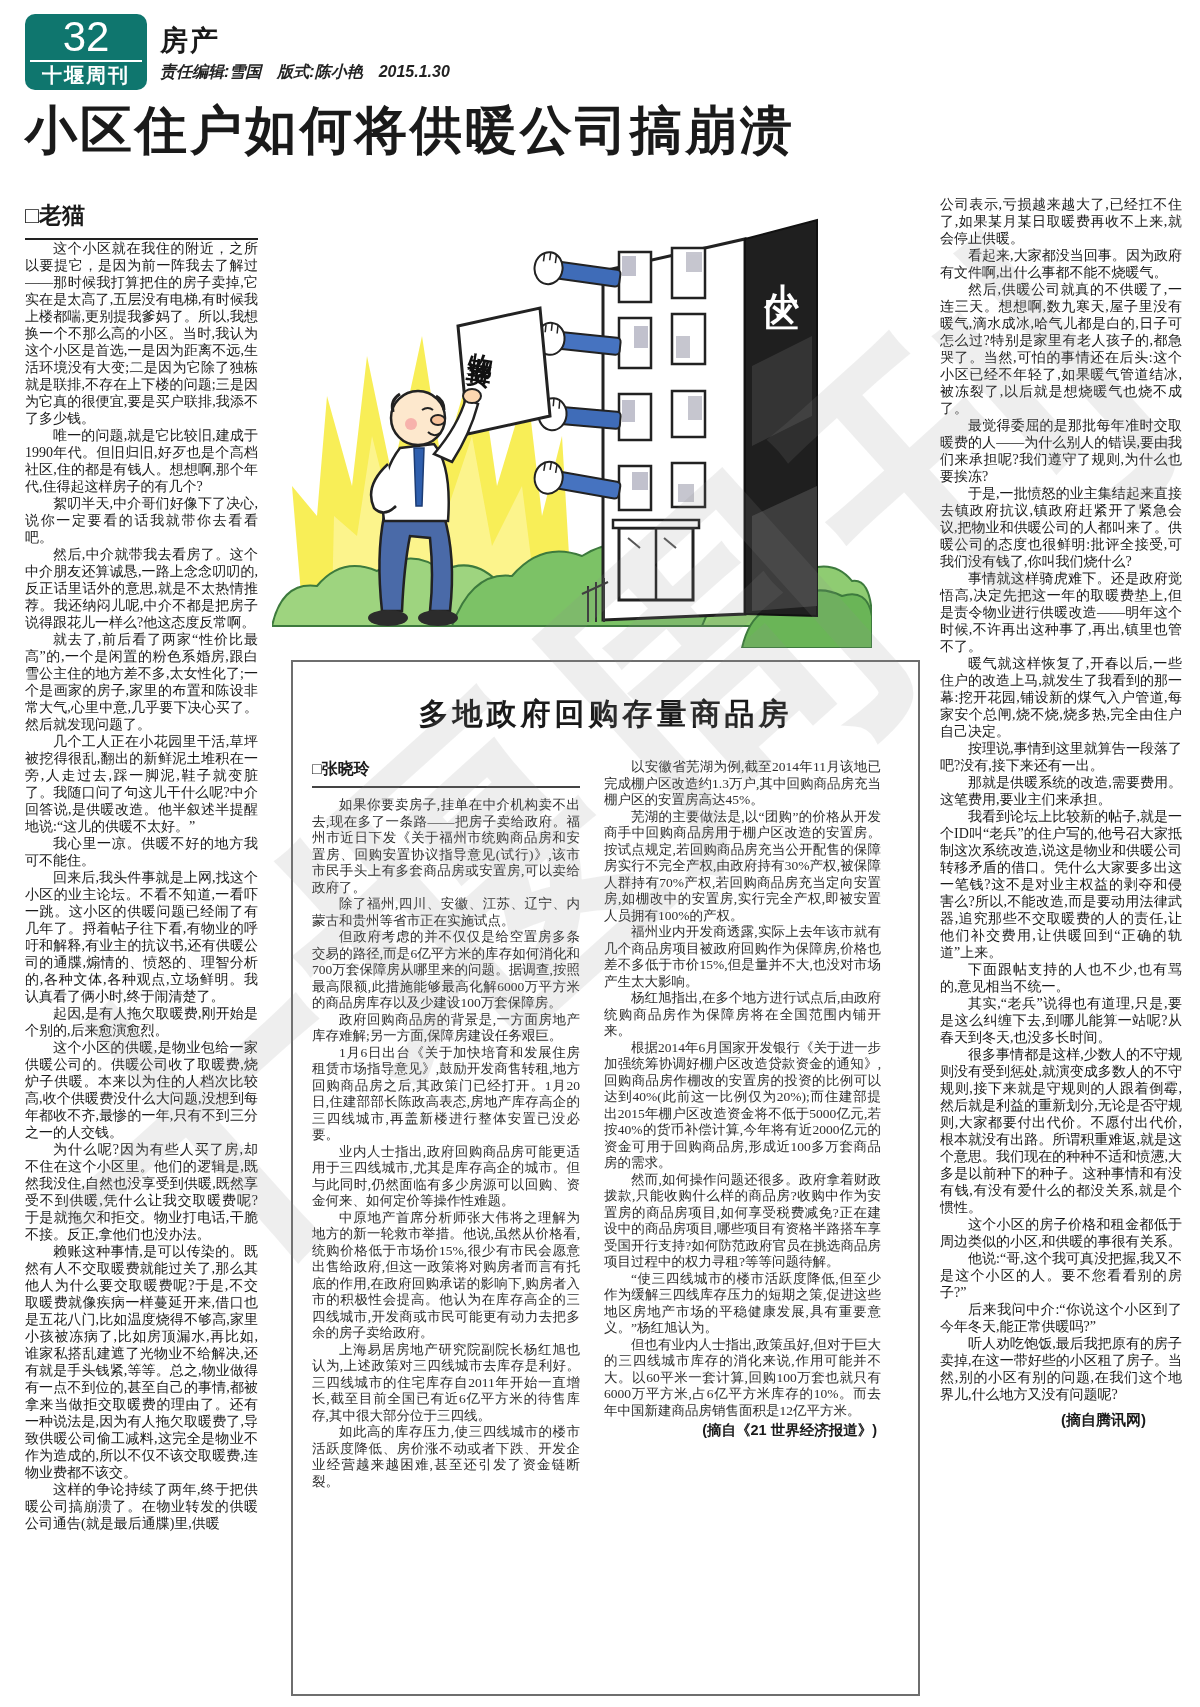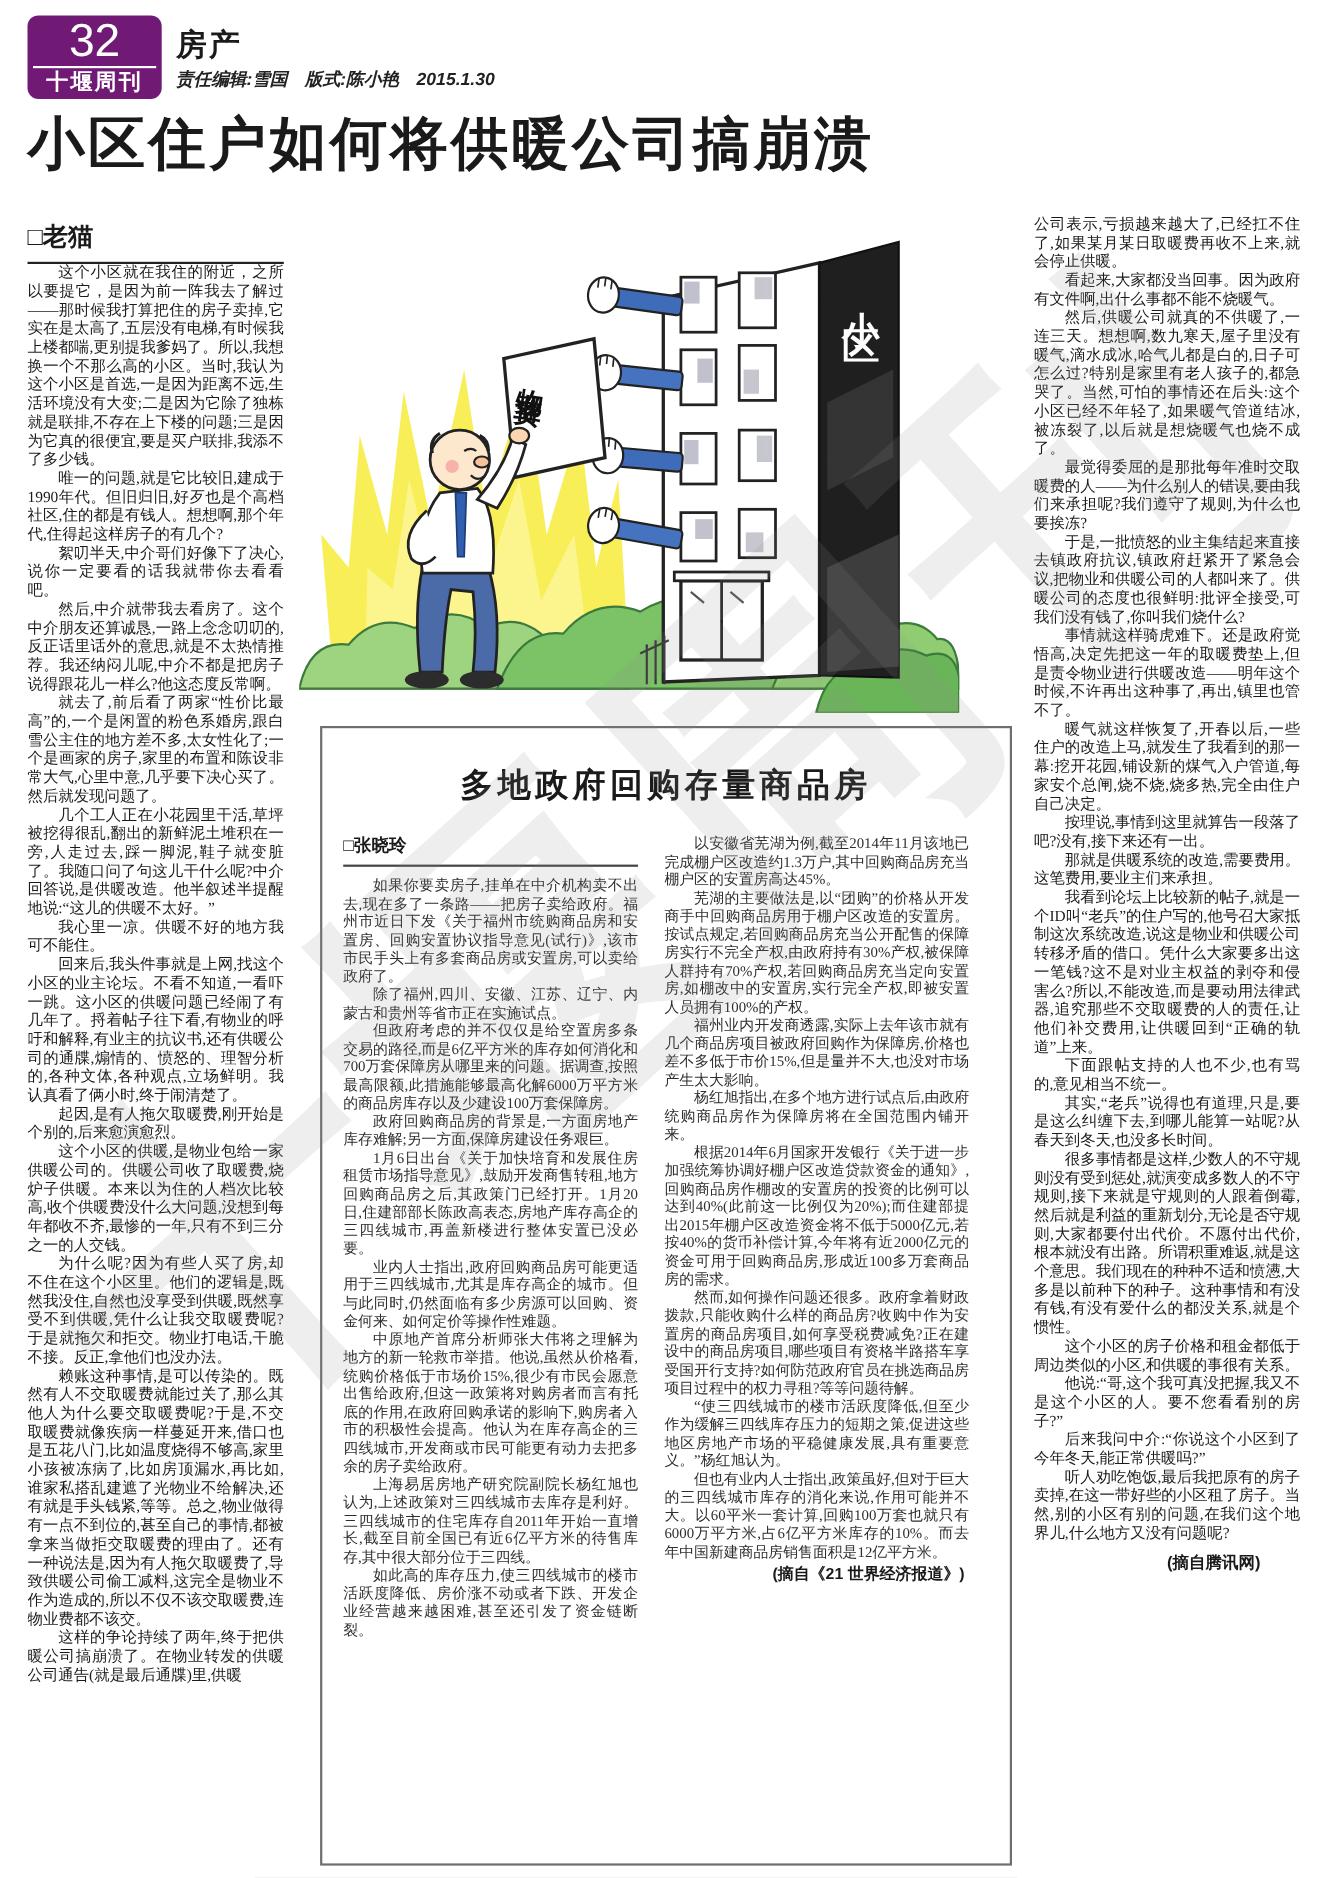--- a/index.html
+++ b/index.html
@@ -4,21 +4,21 @@
 <style>
   html,body{margin:0;padding:0;background:#e8e8e8;}
   #page{
     position:relative;width:1200px;height:1707px;margin:0 auto;
     background:#ffffff;overflow:hidden;
     font-family:"Liberation Serif", serif;color:#1a1a1a;
   }
   .abs{position:absolute;}
 
   
-  .badge{left:25px;top:14px;width:122px;height:76px;background:#701a75;border-radius:10px;
+  .badge{left:25px;top:14px;width:122px;height:76px;background:#0f766e;border-radius:10px;
          display:flex;flex-direction:column;justify-content:space-between;overflow:hidden;}
   .badge-num{color:#fff;font-family:"Liberation Sans",sans-serif;font-size:42px;line-height:46px;text-align:center;font-weight:500;}
   .badge-divider{height:3px;background:#fff;margin:0 5px;}
   .badge-masthead{color:#fff;font-weight:bold;font-size:20px;line-height:26px;text-align:center;letter-spacing:2px;margin-bottom:2px;font-family:"Liberation Sans",sans-serif;}
   .section-title{left:160px;top:22px;font-size:28px;font-weight:bold;font-family:"Liberation Sans",sans-serif;letter-spacing:2px;}
   .editor-line{left:160px;top:62px;font-size:16px;font-weight:bold;font-style:italic;font-family:"Liberation Sans",sans-serif;color:#222;}
   .headline{left:25px;top:96px;font-size:52px;font-weight:bold;letter-spacing:3px;}
 
   
   .author-block{font-weight:bold;font-size:23px;border-bottom:2px solid #222;padding-bottom:7px;}

